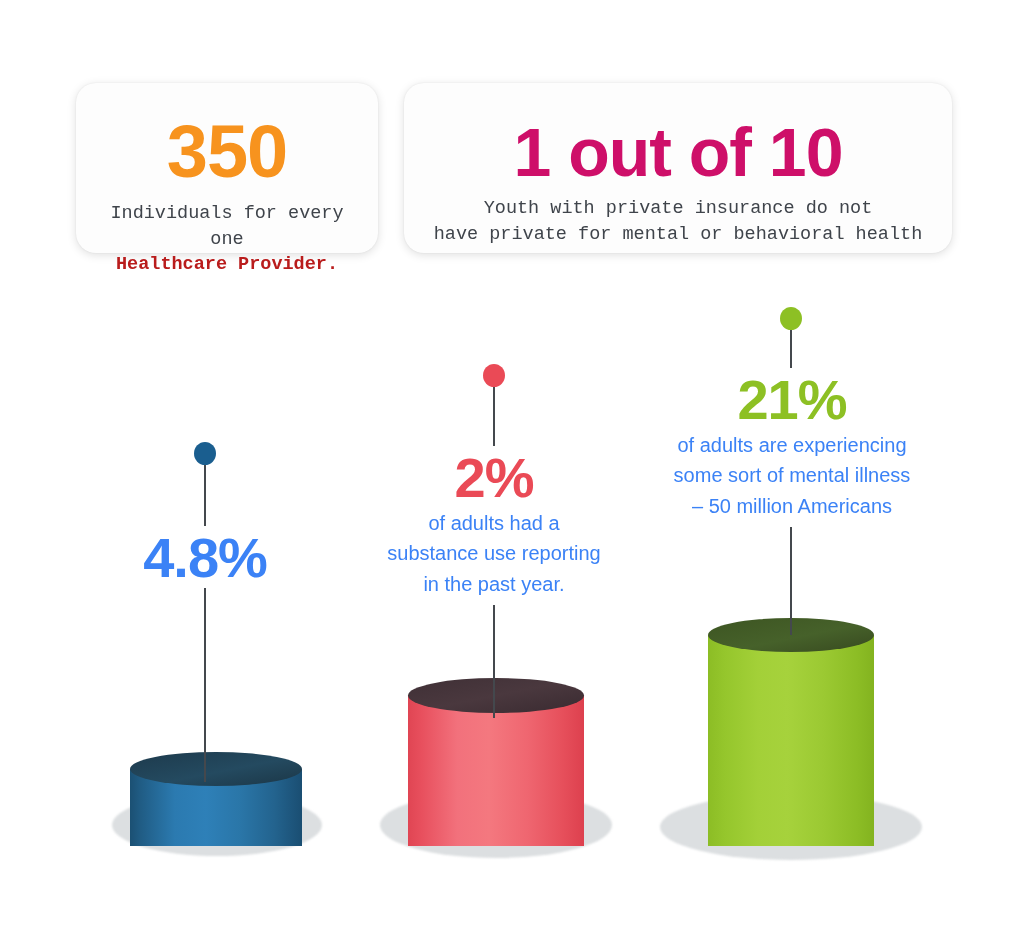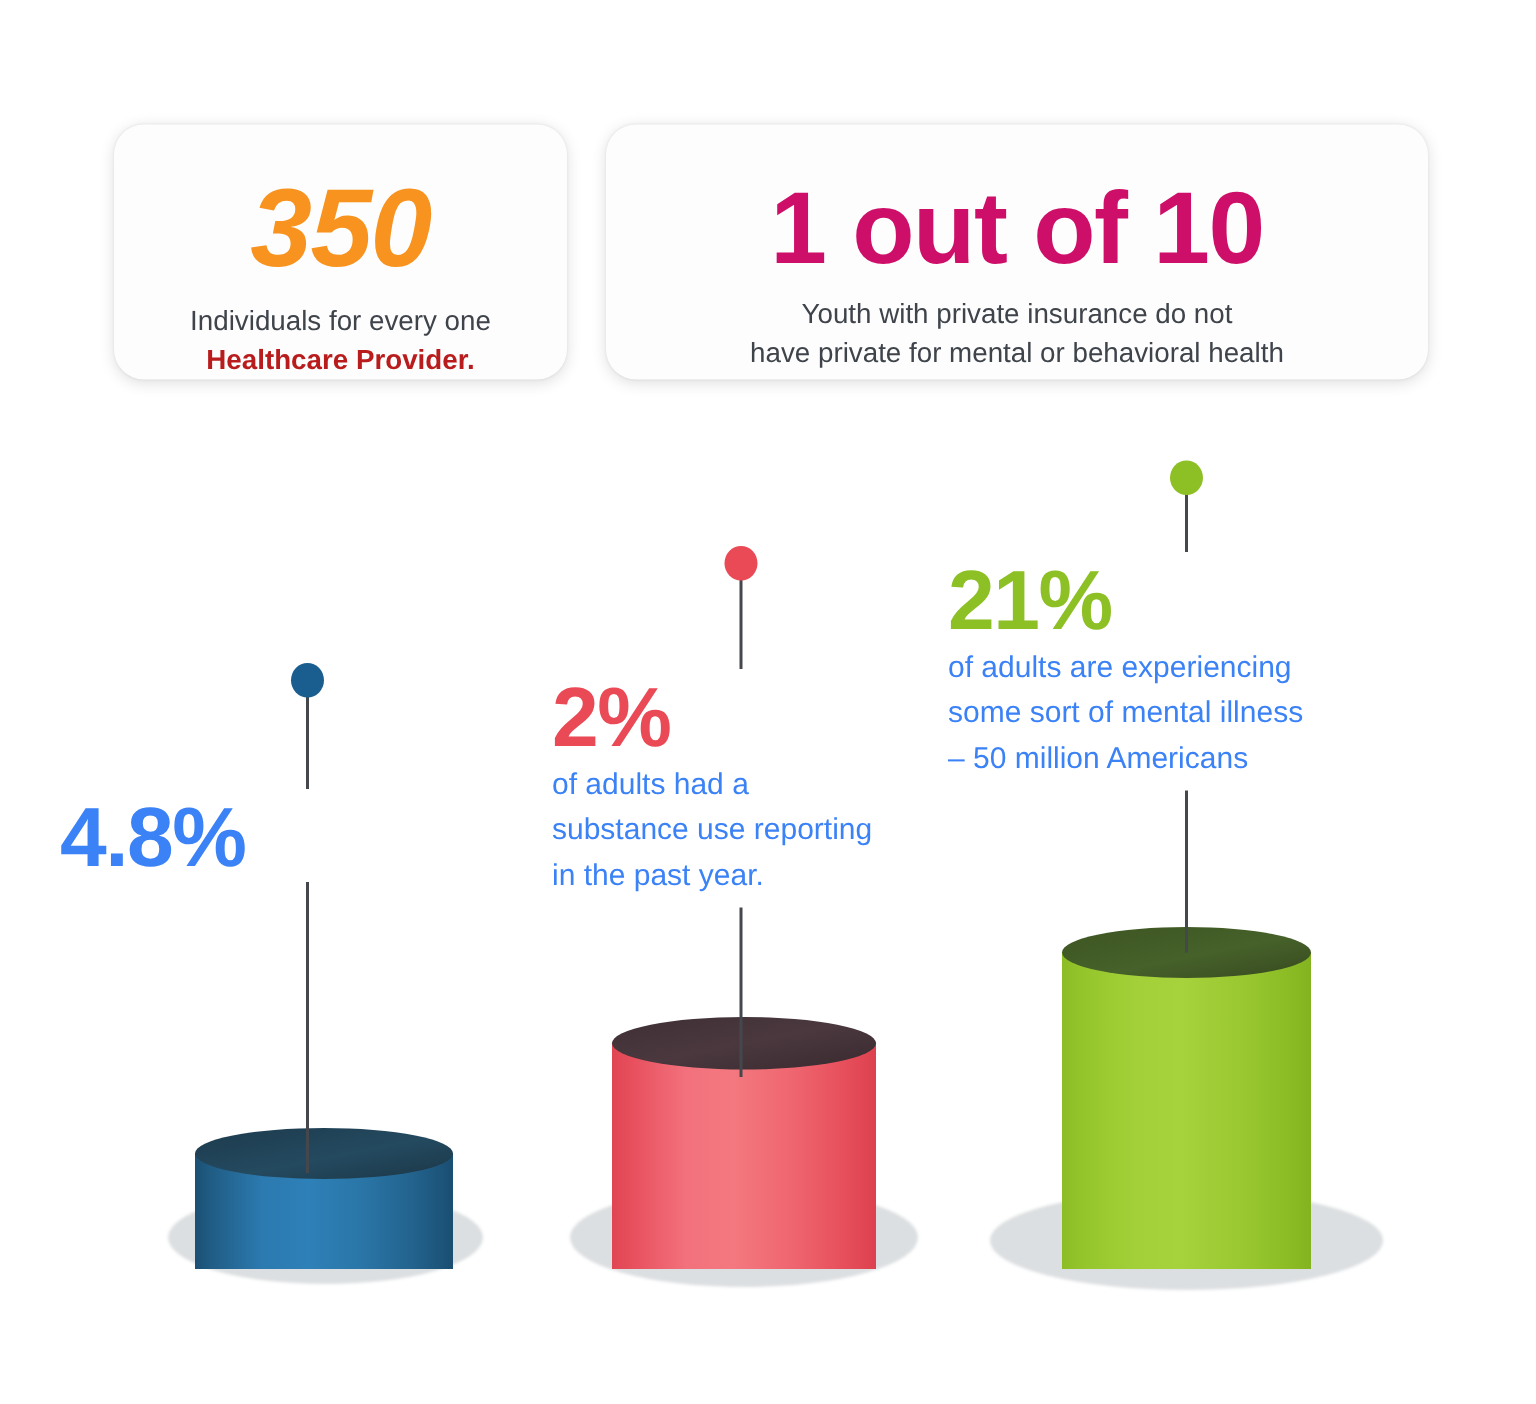--- a/index.html
+++ b/index.html
@@ -33,41 +33,41 @@
     font-weight: bold;
     line-height: 1.0;
     letter-spacing: -1px;
     margin: 0;
   }
   #card-350 .card-number {
     font-size: 74px;
     color: #f7931e;
     margin-top: 22px;
     margin-bottom: 12px;
-    font-style: italic;
   }
   #card-1in10 .card-number {
     font-size: 68px;
     color: #ce0f69;
     margin-top: 25px;
     margin-bottom: 10px;
     text-align: center;
   }
   .card-caption {
     font-size: 18.5px;
     line-height: 1.38;
     color: #3f444b;
     padding: 0 14px;
+    font-family: Liberation Mono, monospace;
   }
   .card-caption .strong { font-weight: bold; color: #b91c1c; }
 
   
   .stat-col {
     position: absolute;
-    text-align: left;
+    text-align: center;
   }
   #col-blue  { left: 40px;  top: 440px; width: 330px; }
   #col-pink  { left: 368px; top: 362px; width: 252px; }
   #col-green { left: 632px; top: 305px; width: 320px; }
 
   
   .connector {
     position: absolute;
     left: 0; top: 0;
     width: 100%;

